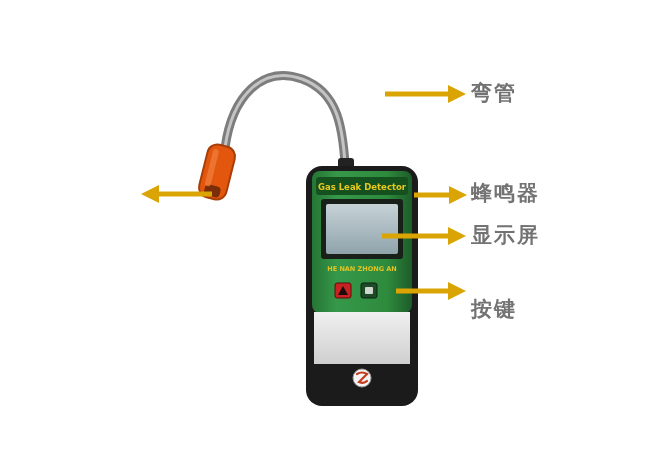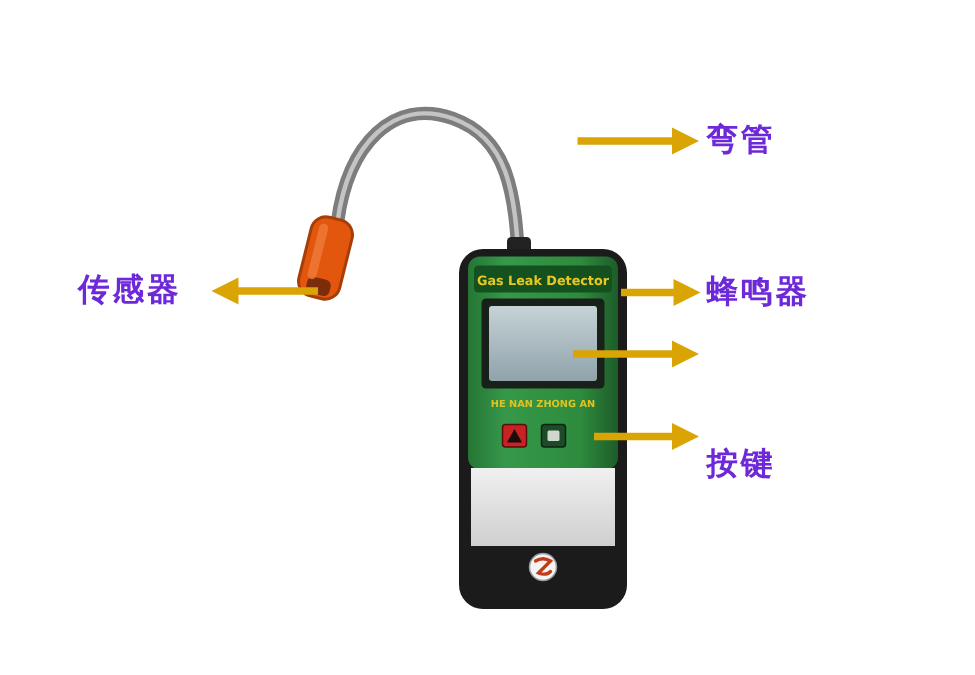--- a/index.html
+++ b/index.html
@@ -8,21 +8,21 @@
     width:650px;height:450px;
     background:#ffffff;
     overflow:hidden;
     font-family:"DejaVu Sans","Liberation Sans",sans-serif;
   }
   .canvas svg{position:absolute;left:0;top:0;}
   .part-label{
     position:absolute;
     font-size:21px;
     font-weight:bold;
-    color:#6d28d9;
+    color:#737373;
     letter-spacing:2px;
     white-space:nowrap;
     line-height:1.1;
   }
 </style>
 </head>
 <body>
 
 <div class="canvas">
 
@@ -107,20 +107,20 @@
 
       <g>
         <line x1="396" y1="291" x2="449" y2="291" stroke="#D9A404" stroke-width="5"></line>
         <polygon points="448,282 466,291 448,300" fill="#D9A404"></polygon>
       </g>
     </g>
   </svg>
 
   <div class="part-label" style="left:471px; top:82px;">弯管</div>
 
-  <div class="part-label" style="left:52px; top:182px;">传感器</div>
 
-  <div class="part-label" style="left:471px; top:183px;">蜂鸣器</div>
+  <div class="part-label" style="left:471px; top:183px;font-family:Liberation Mono, monospace;">蜂鸣器</div>
 
+  <div class="part-label" style="left:471px; top:224px;">显示屏</div>
 
   <div class="part-label" style="left:471px; top:279px;margin-top:19px;">按键</div>
 
 </div>
 
 </body></html>

